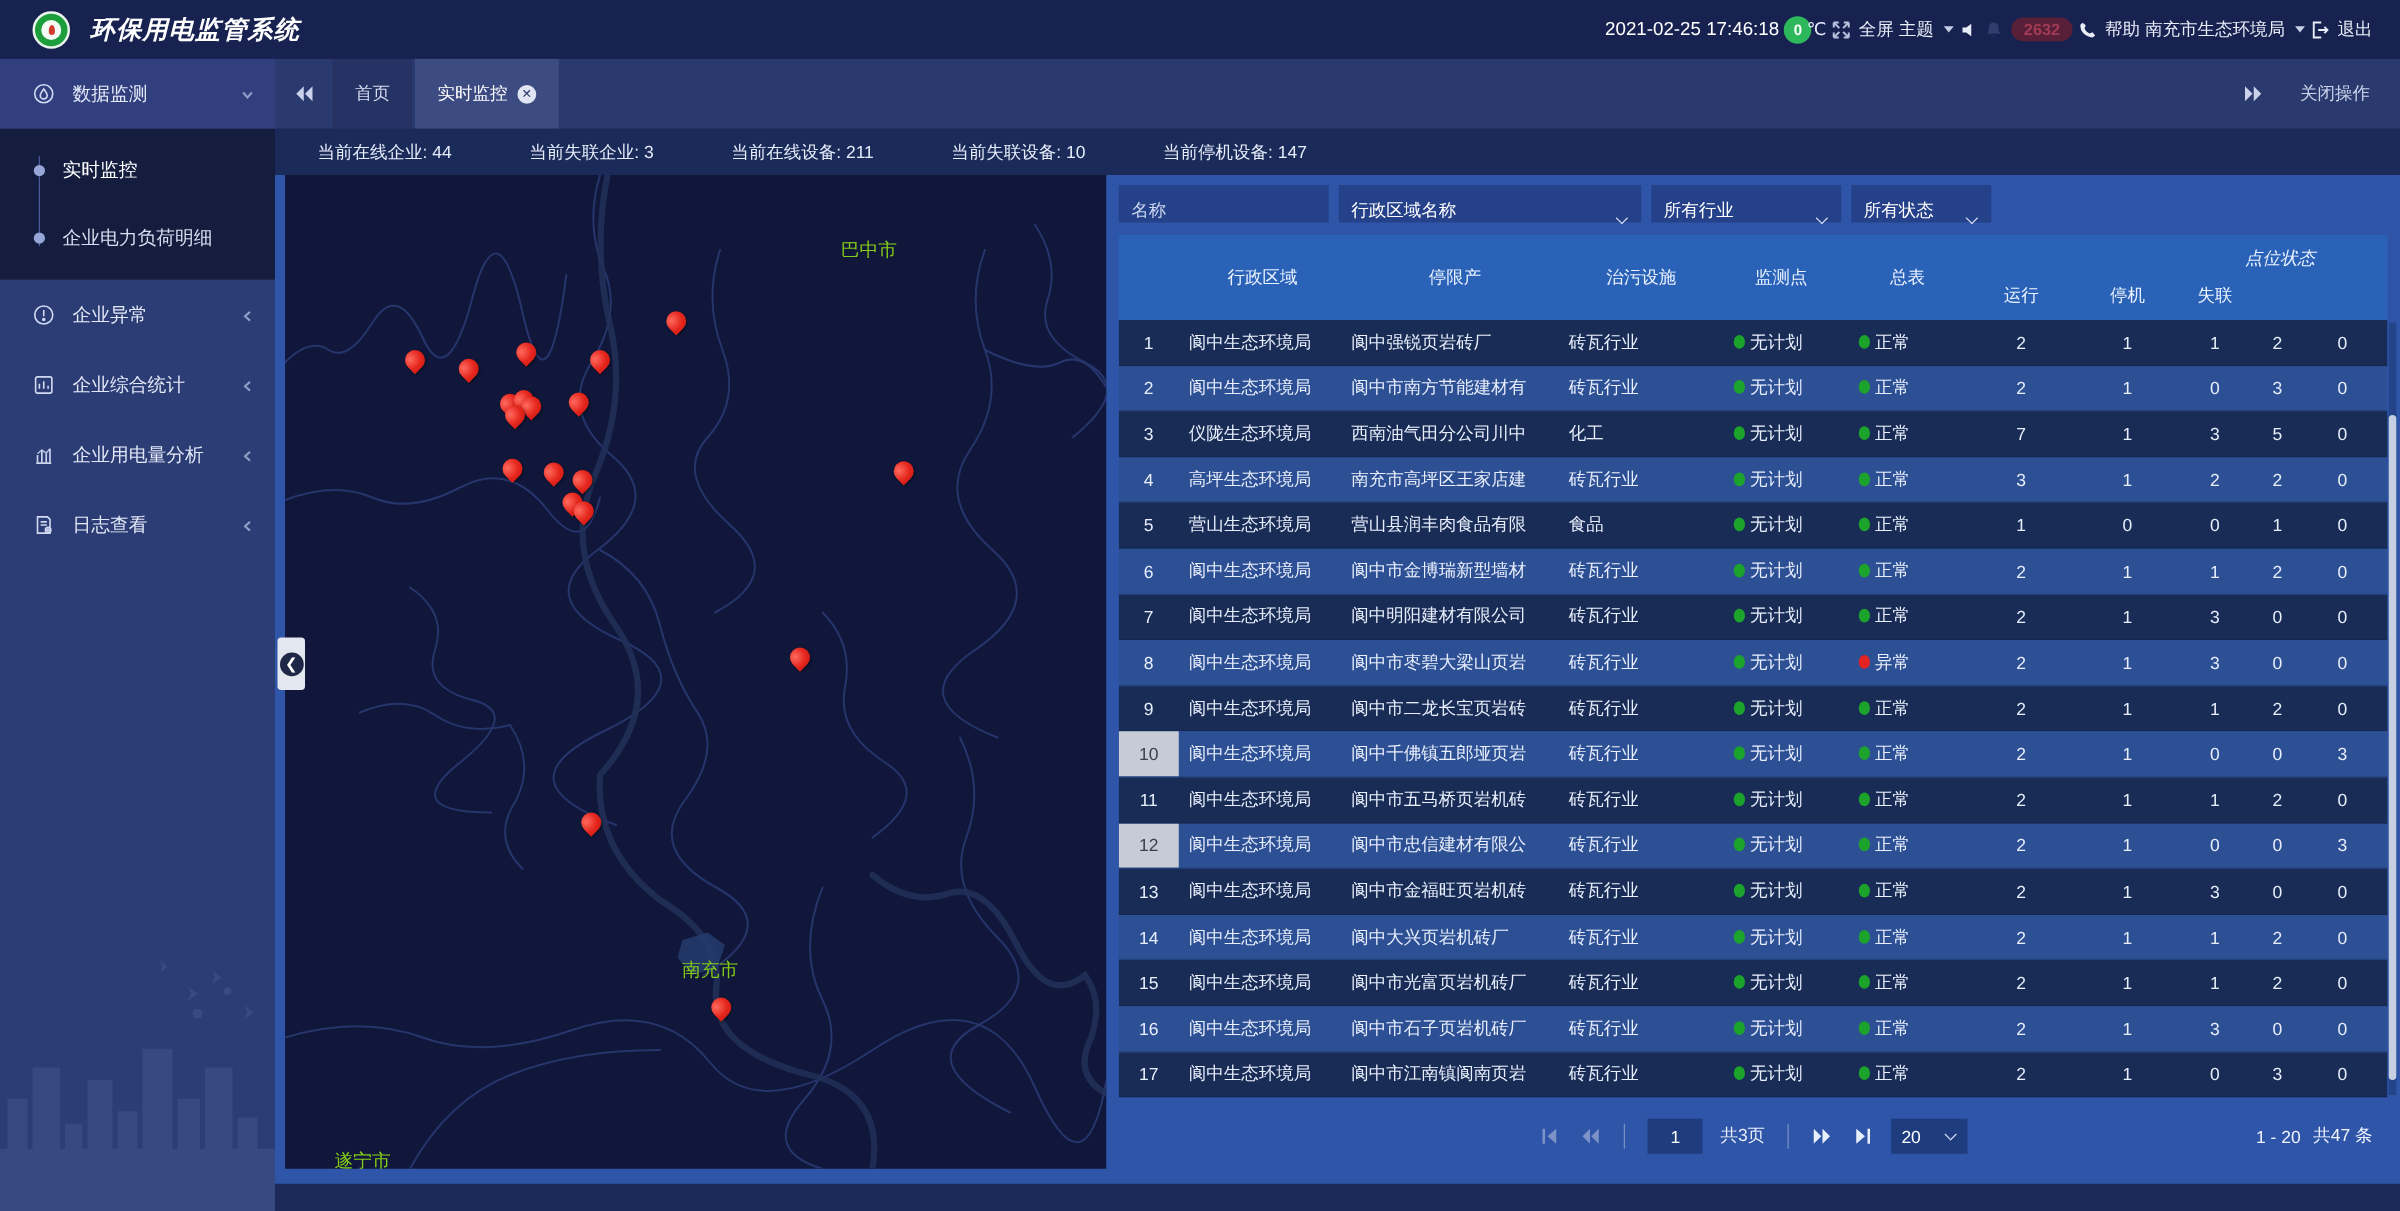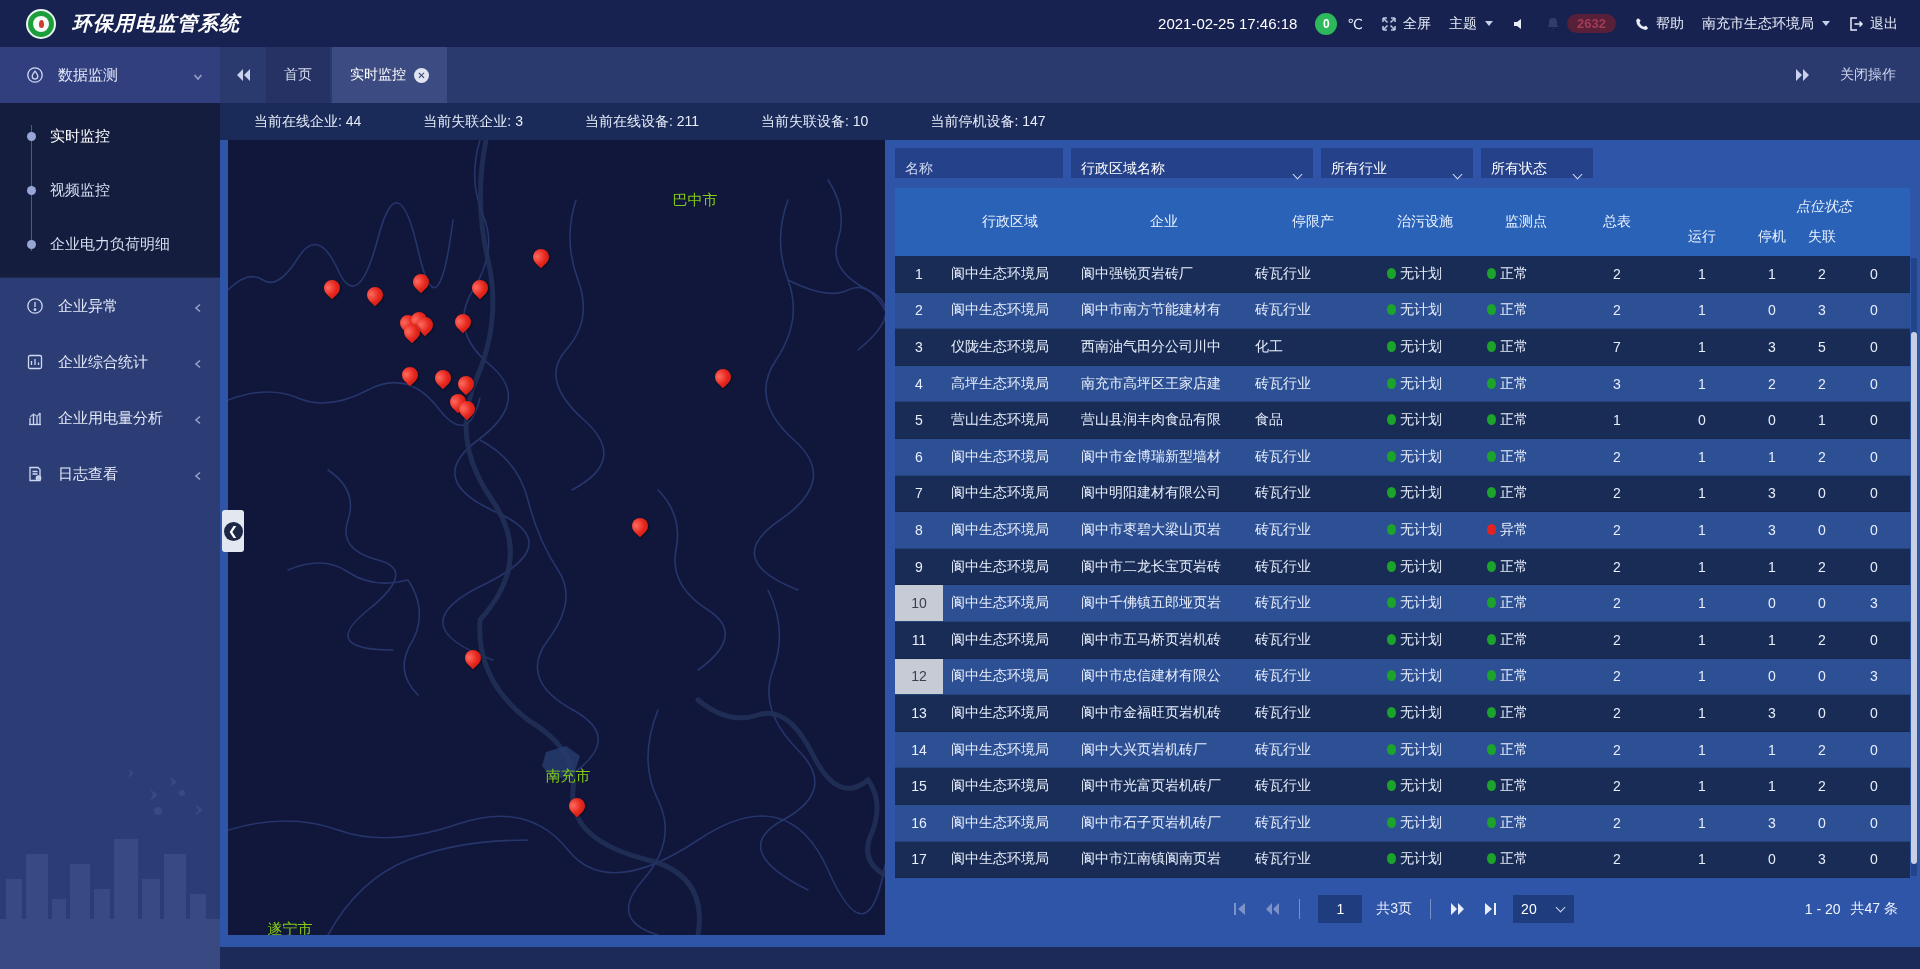--- a/index.html
+++ b/index.html
@@ -10,21 +10,21 @@
   
   .topbar { position:absolute; left:0; top:0; width:1920px; height:47px; background:#172250;
             display:flex; align-items:center; color:#fff; z-index:30; }
   .logo { width:30px; height:30px; margin-left:26px; border-radius:50%; background:#1d9e3c;
           border:2px solid #e9f5ec; position:relative; }
   .logo::before { content:""; position:absolute; left:5px; top:5px; right:5px; bottom:5px;
           border-radius:50%; background:#f4faf5; }
   .logo::after { content:""; position:absolute; left:11px; top:9px; width:5px; height:8px;
           border-radius:50% 50% 50% 50%/60% 60% 40% 40%; background:#d23c2e; }
   .app-title { font-size:20px; font-weight:bold; margin-left:16px; letter-spacing:1px;font-style:italic; }
-  .topbar-right { margin-left:auto; display:flex; align-items:center; gap:18px; padding-right:22px; font-size:14px; }
+  .topbar-right { margin-left:auto; display:flex; align-items:center; gap:4px; padding-right:22px; font-size:14px; }
   .datetime { font-size:15px; }
   .temp-badge { width:22px; height:22px; border-radius:50%; background:#2eb85c; color:#fff;
                 display:flex; align-items:center; justify-content:center; font-size:12px; font-weight:bold; }
   .temp-unit { margin-left:-8px; font-size:14px; color:#e8edf8; }
   .top-item { display:flex; align-items:center; gap:6px; cursor:pointer; color:#e8edf8; white-space:nowrap; }
   .caret-down { width:0; height:0; border-left:4px solid transparent; border-right:4px solid transparent;
                 border-top:5px solid #c5cfe8; display:inline-block; margin-left:2px; }
   .notif-pill { background:#571f38; color:#a43b55; font-size:13px; font-weight:bold;
                 padding:2px 10px; border-radius:10px; }
   .icon16 { width:16px; height:16px; display:inline-block; vertical-align:middle; }
@@ -190,24 +190,20 @@
               <path d="M2.5 4l3.5 4 3.5-4"></path>
             </svg></span>
         </div>
         <div class="submenu">
           <div class="submenu-item active">
             <span class="dot"></span>
             <span>实时监控</span>
           </div>
           <div class="submenu-item">
             <span class="dot"></span>
-            <span>视频监控</span>
-          </div>
-          <div class="submenu-item">
-            <span class="dot"></span>
             <span>企业电力负荷明细</span>
           </div>
         </div>
         <div class="menu-item">
           <span class="mi-icon"><svg viewBox="0 0 18 18" fill="none" stroke="#cfd9f2" stroke-width="1.3">
               <circle cx="9" cy="9" r="7.2"></circle>
               <path d="M9 5v5"></path>
               <circle cx="9" cy="12.6" r="0.8" fill="#cfd9f2"></circle>
             </svg></span>
           <span class="mi-label">企业异常</span>
@@ -377,21 +373,20 @@
           </div>
           <div class="fbox select f-status">
             <span>所有状态</span>
               <span class="sel-caret"></span>
           </div>
         </div>
 
         <div class="thead gridrow" id="thead">
             <div class="hcell"></div>
             <div class="hcell">行政区域</div>
-            <div class="hcell">企业</div>
             <div class="hcell">停限产</div>
             <div class="hcell">治污设施</div>
             <div class="hcell">监测点</div>
             <div class="hcell">总表</div>
             <div class="hgroup">点位状态</div>
             <div class="hsub">运行</div>
             <div class="hsub">停机</div>
             <div class="hsub">失联</div>
           </div>
         <div class="tbody" id="rows">

